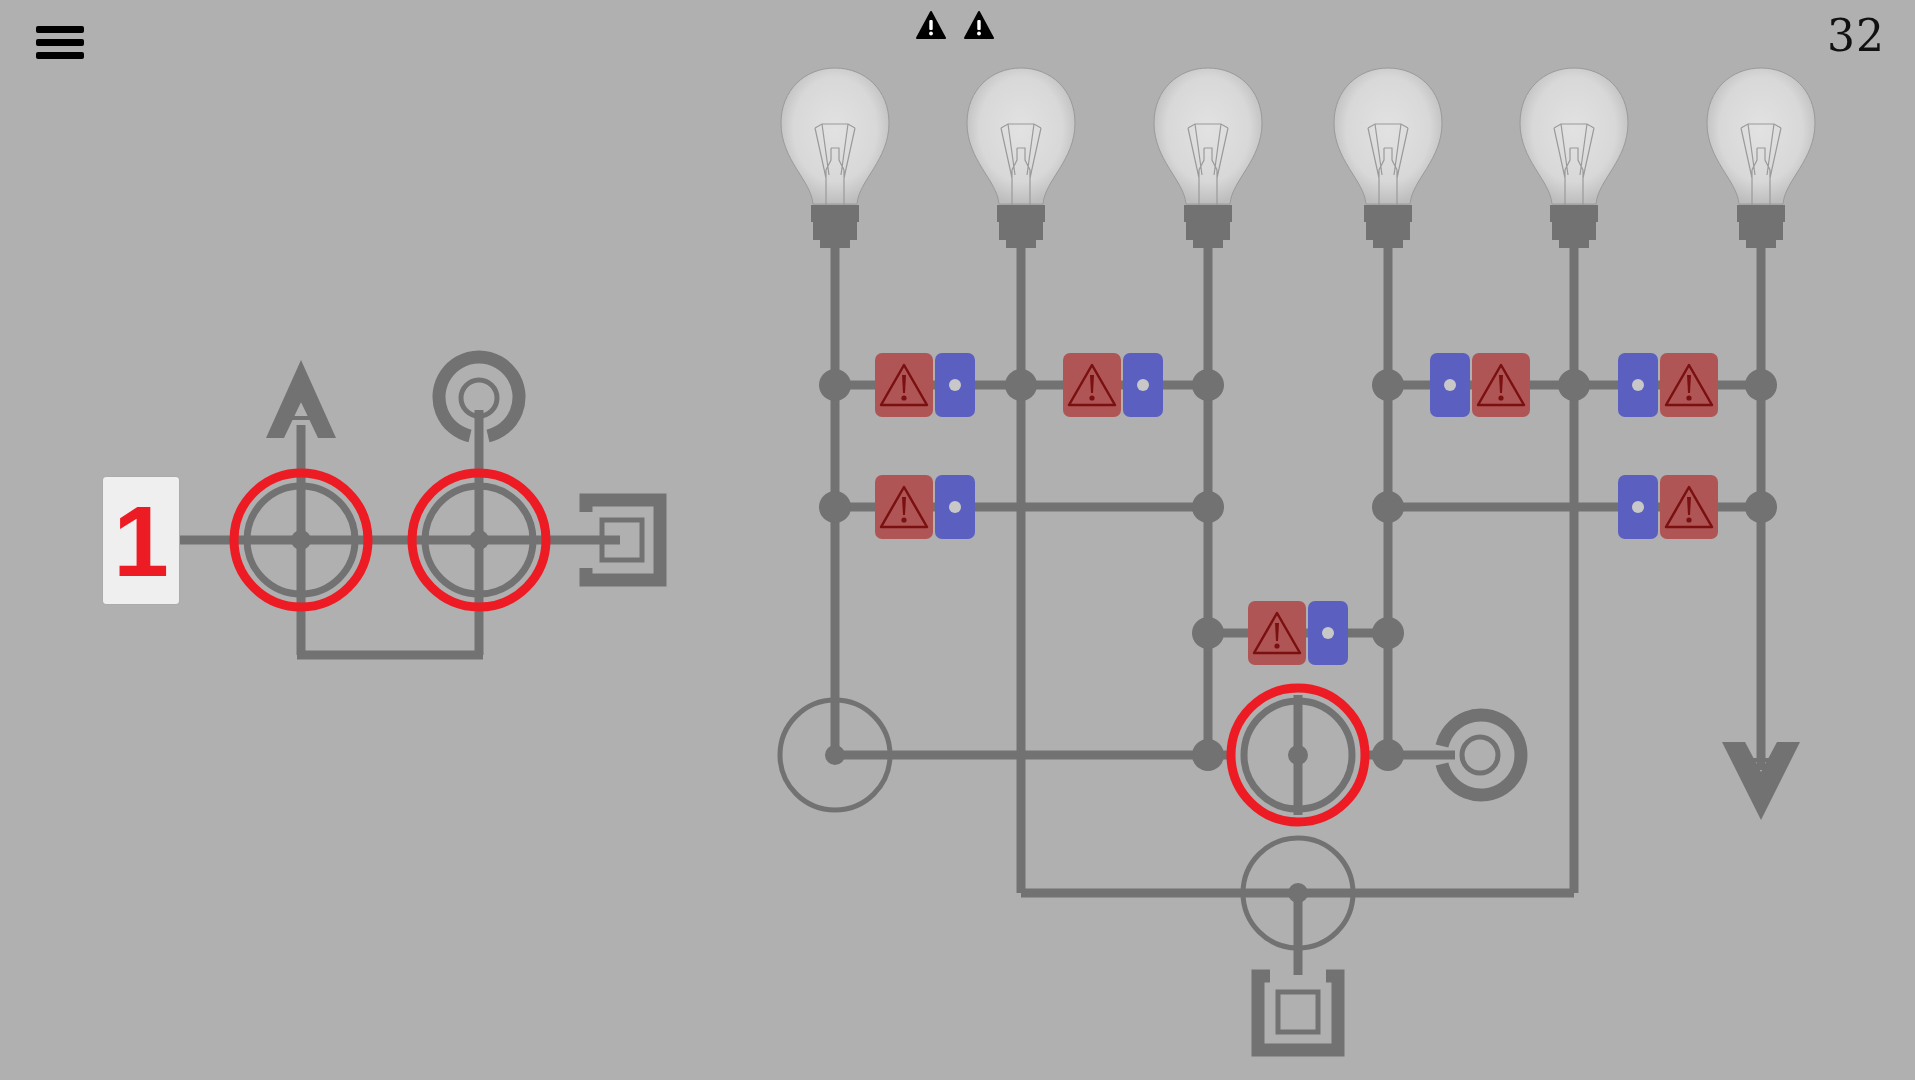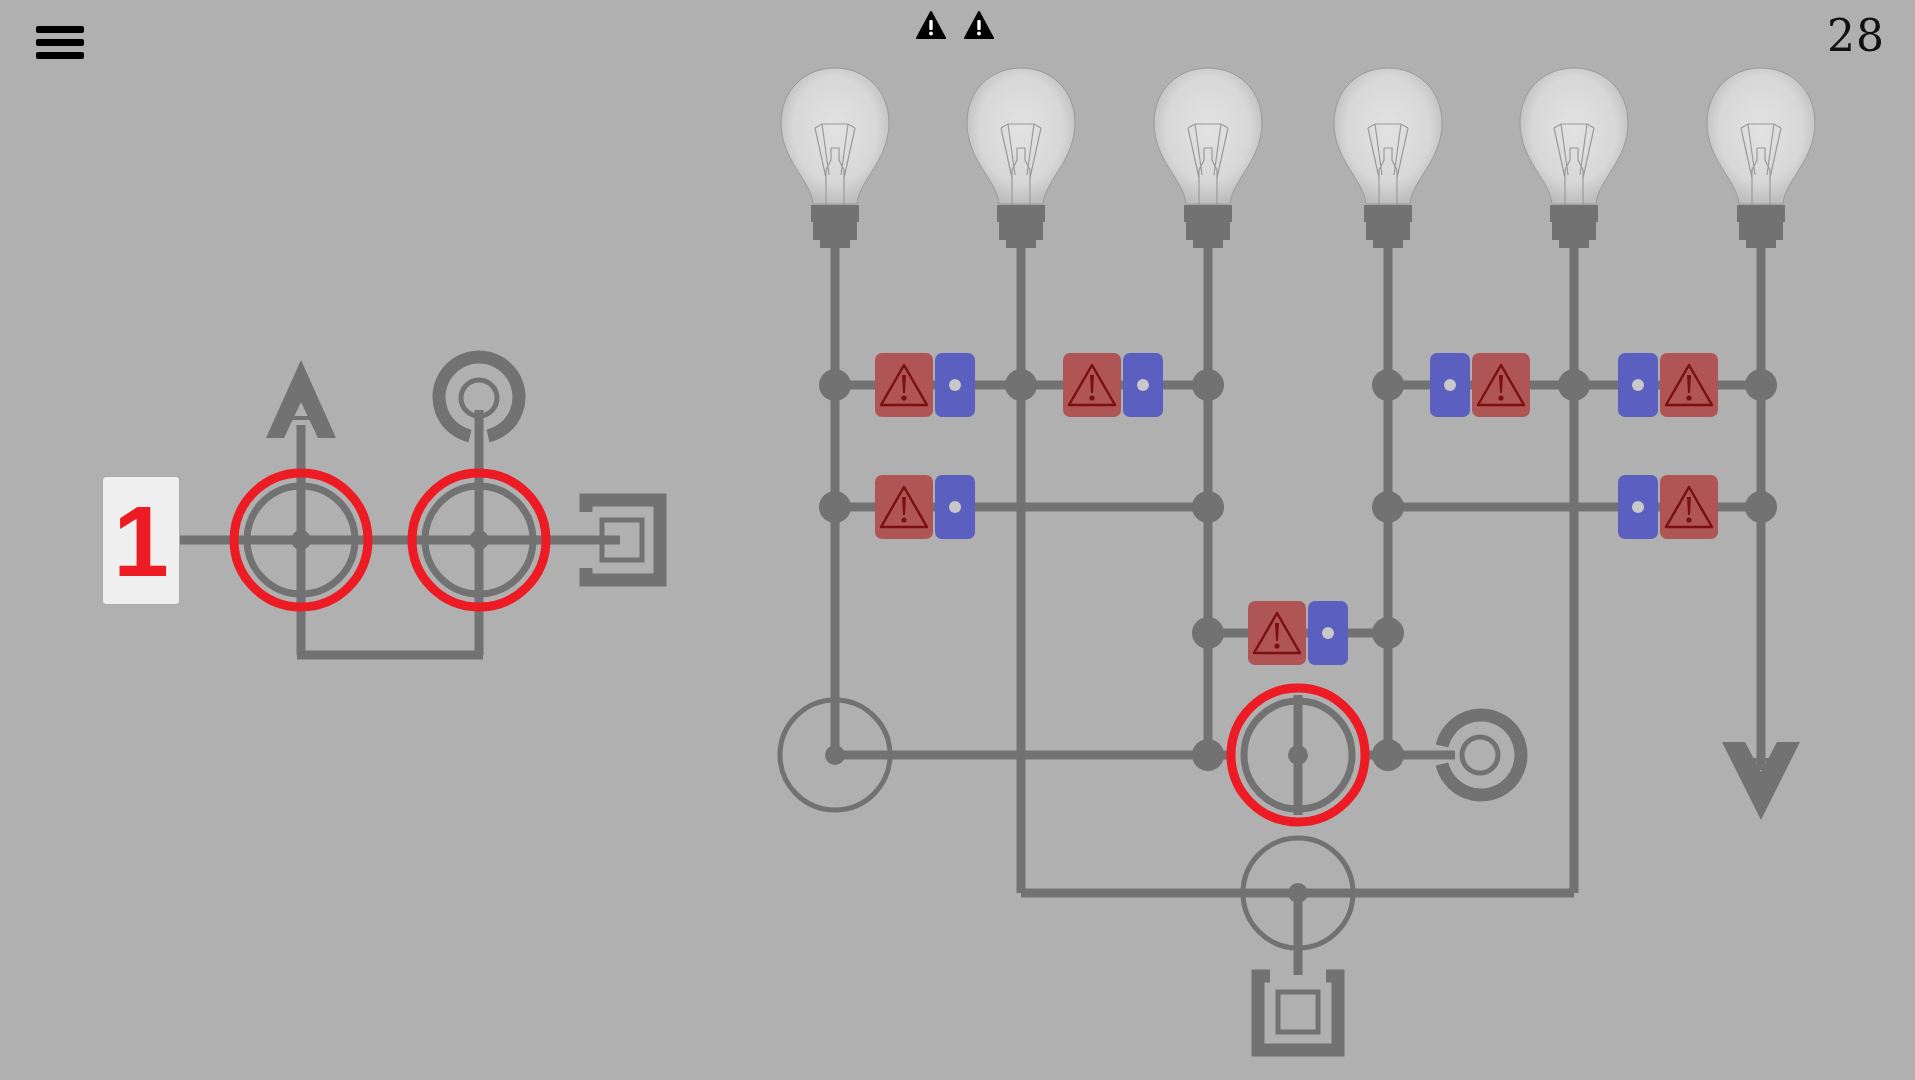--- a/index.html
+++ b/index.html
@@ -214,17 +214,17 @@
       <rect x="14.3" y="10" width="3.4" height="10" rx="1" fill="#fff"></rect>
       <circle cx="16" cy="23.5" r="1.9" fill="#fff"></circle>
     </svg>
   <svg class="warn" viewBox="0 0 32 30">
       <path d="M16 2 L30 28 L2 28 Z" fill="#000" stroke="#000" stroke-linejoin="round" stroke-width="2"></path>
       <rect x="14.3" y="10" width="3.4" height="10" rx="1" fill="#fff"></rect>
       <circle cx="16" cy="23.5" r="1.9" fill="#fff"></circle>
     </svg>
 </div>
 
-<div class="counter">28</div>
+<div class="counter">32</div>
 
 <div class="card">
   <span>1</span>
 </div>
 
 </body></html>

